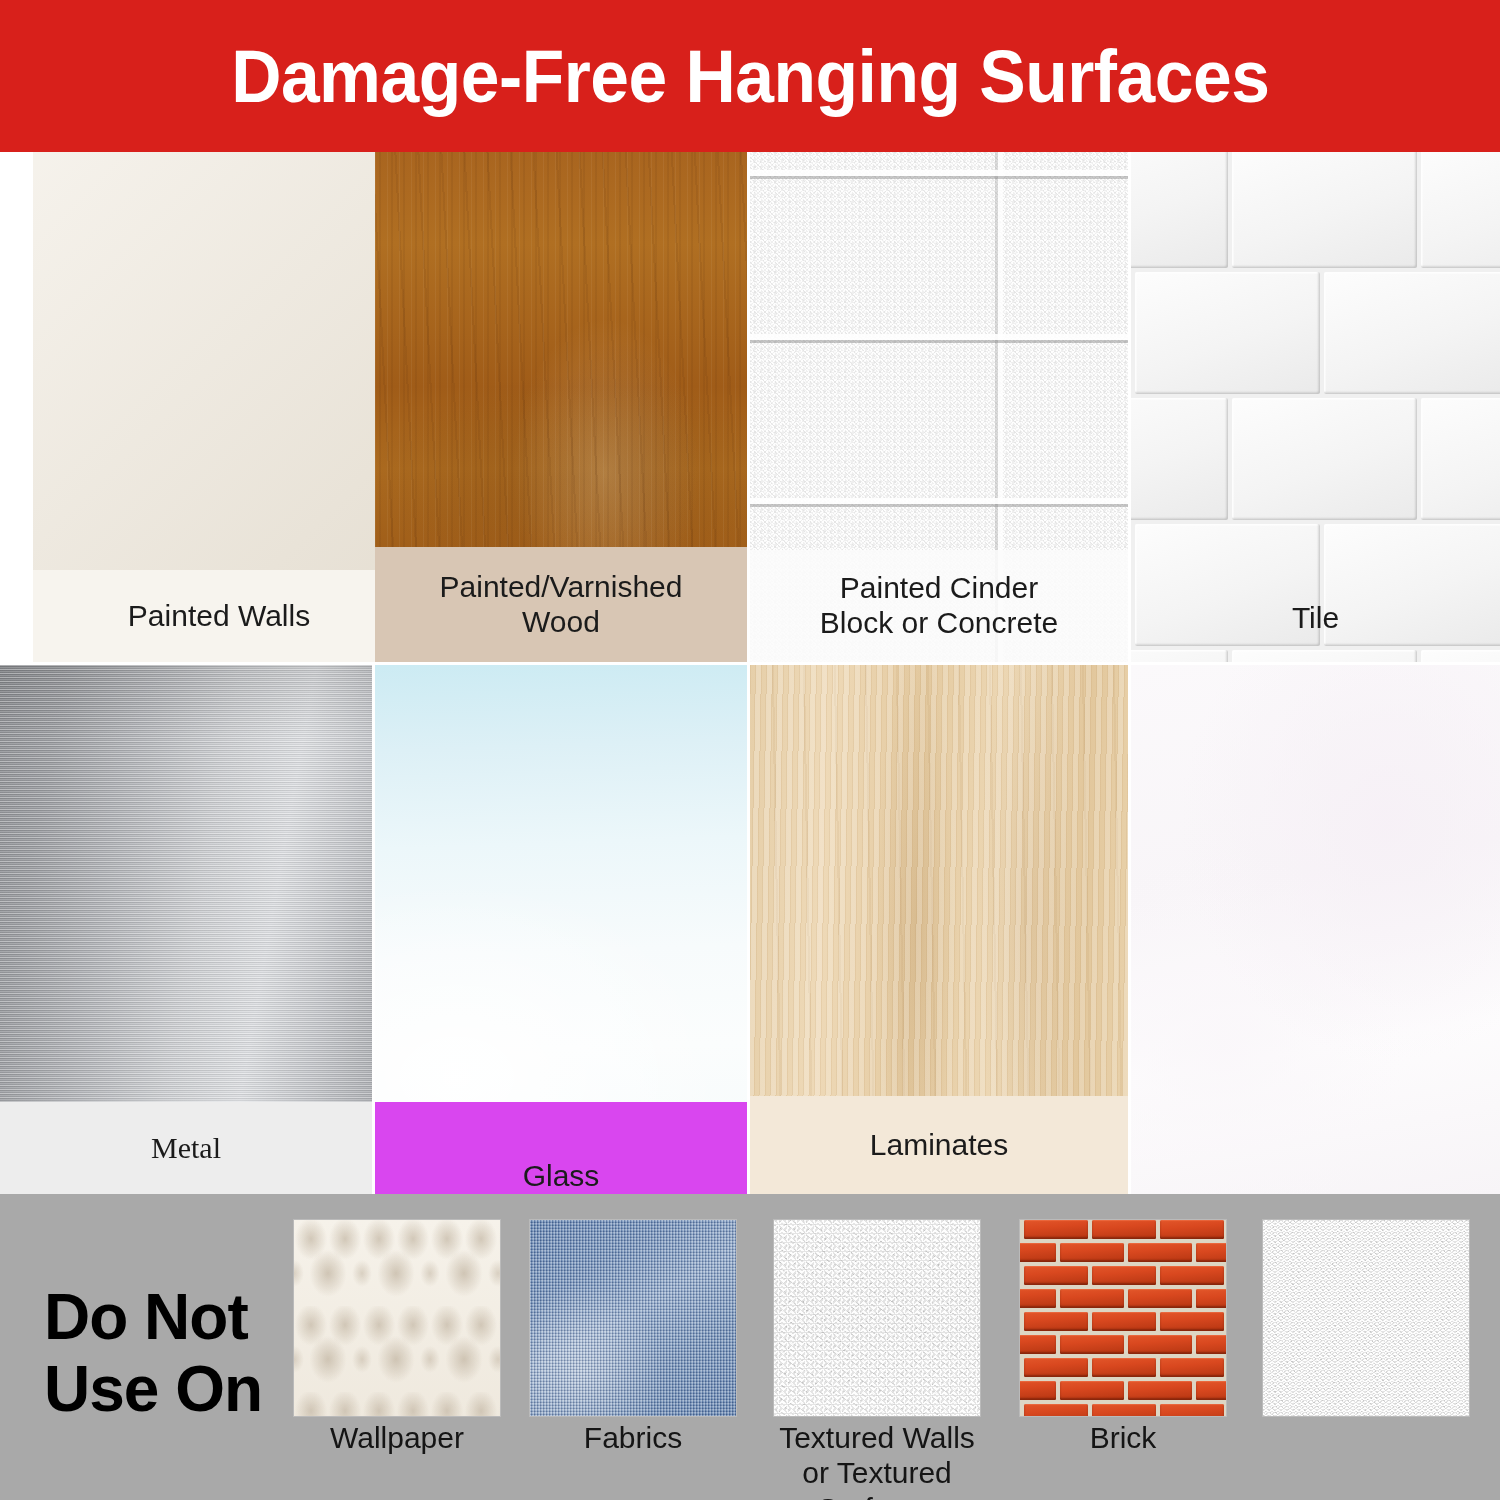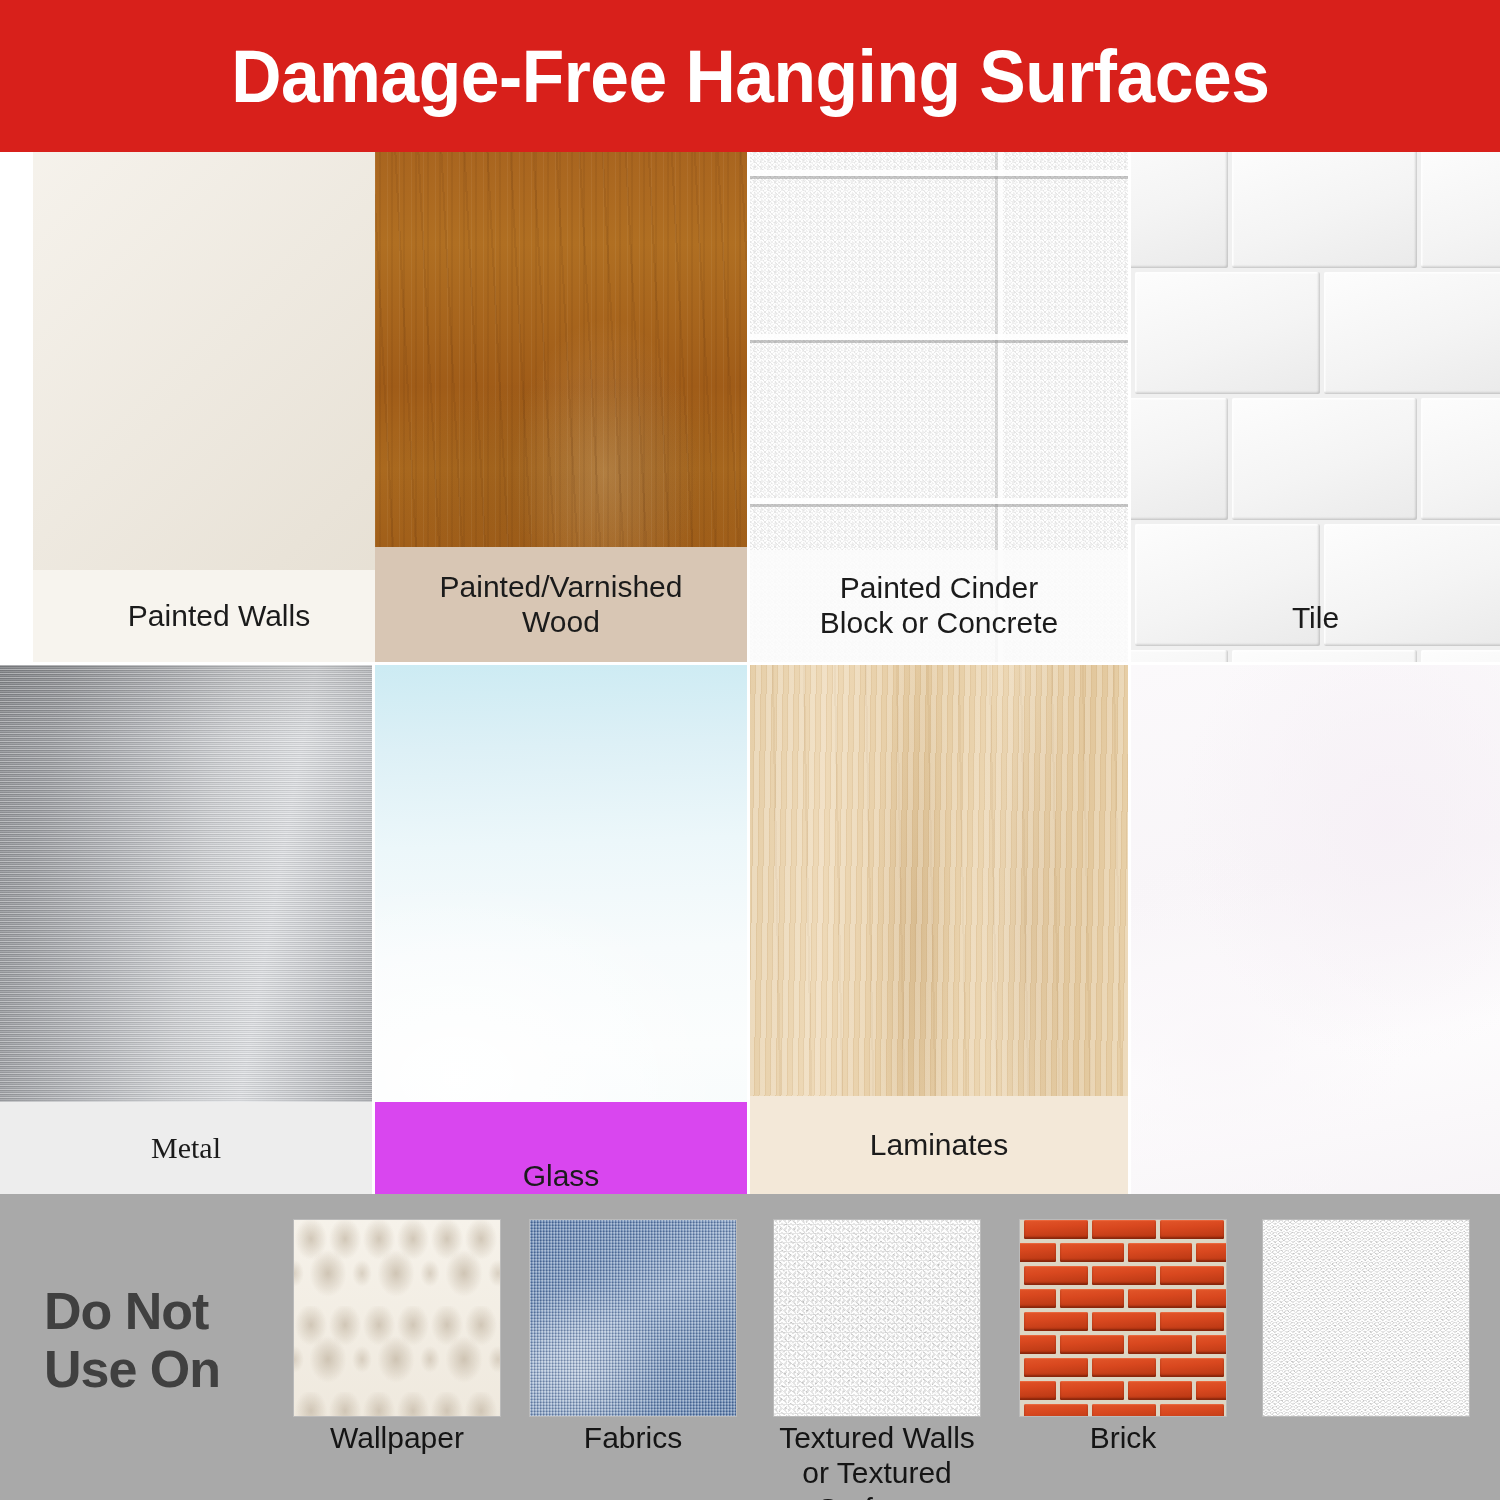--- a/index.html
+++ b/index.html
@@ -153,21 +153,21 @@
       linear-gradient(170deg,#fbf9fb 0%, #f8f5f8 40%, #fdfcfd 70%, #f7f4f7 100%);
   }
 
   
   .donot {
     position:absolute; left:0; top:1194px; width:1500px; height:306px;
     background:#a9a9a9;
   }
   .donot-title {
     position:absolute; left:44px; top:88px;
-    font-size:52px; font-weight:bold; color:#404040;
+    font-size:64px; font-weight:bold; color:#000000;
     line-height:1.12; letter-spacing:-1px;
     font-family:"Liberation Sans", sans-serif;
   }
   .dn-item { position:absolute; top:26px; width:206px; }
   .dn-thumb {
     width:206px; height:196px; display:block;
     overflow:hidden; position:relative;
     box-shadow:0 0 0 1px rgba(255,255,255,0.2);
   }
   .dn-cap {

